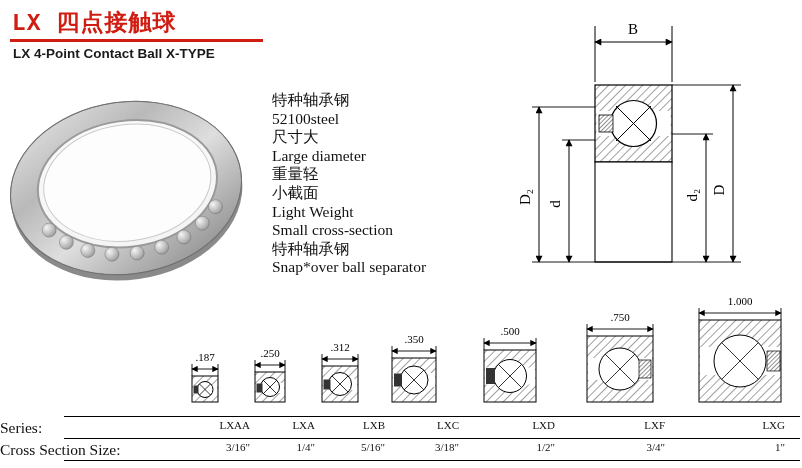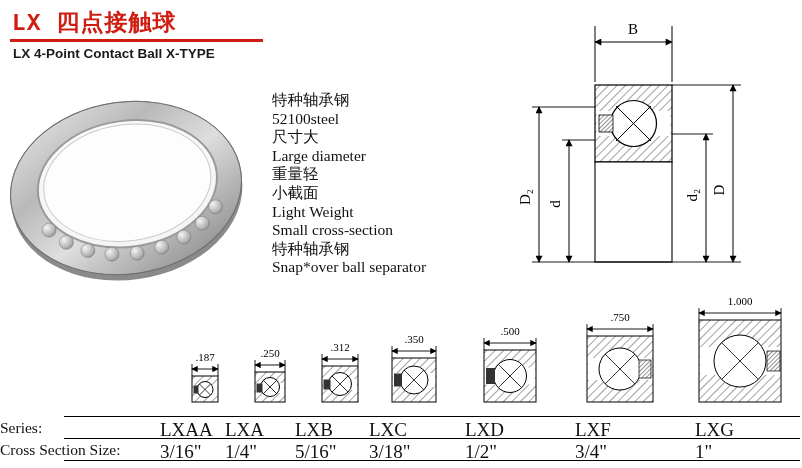--- a/index.html
+++ b/index.html
@@ -15,21 +15,21 @@
   }
   .title-rule { left:10px; top:39px; width:253px; height:3px; background:#cf1d12; }
   .title-en {
     left:13px; top:46px; font-family:"Liberation Sans","DejaVu Sans",sans-serif;
     font-weight:bold; font-size:13.5px; color:#1a1a1a;text-align:center;
   }
   .features { left:272px; top:91px; }
   .features .line { font-size:15.5px; line-height:18.6px; white-space:nowrap; }
   .rule { height:1px; background:#000; }
   .row-label { font-size:15.5px; text-align:left; white-space:nowrap; }
-  .cell { font-size:19px; text-align:left; width:90px; white-space:nowrap; }
+  .cell { font-size:11px; text-align:right; width:90px; white-space:nowrap; }
   svg text { font-family:"Liberation Serif","DejaVu Serif",serif; fill:#000; }
 </style>
 </head>
 <body>
 
 <svg width="0" height="0" style="position:absolute" aria-hidden="true">
   <defs>
     <pattern id="hatch" width="6" height="6" patternUnits="userSpaceOnUse" patternTransform="rotate(45)">
       <rect width="6" height="6" fill="#ffffff"></rect>
       <line x1="0" y1="0" x2="0" y2="6" stroke="#444" stroke-width="1"></line>

